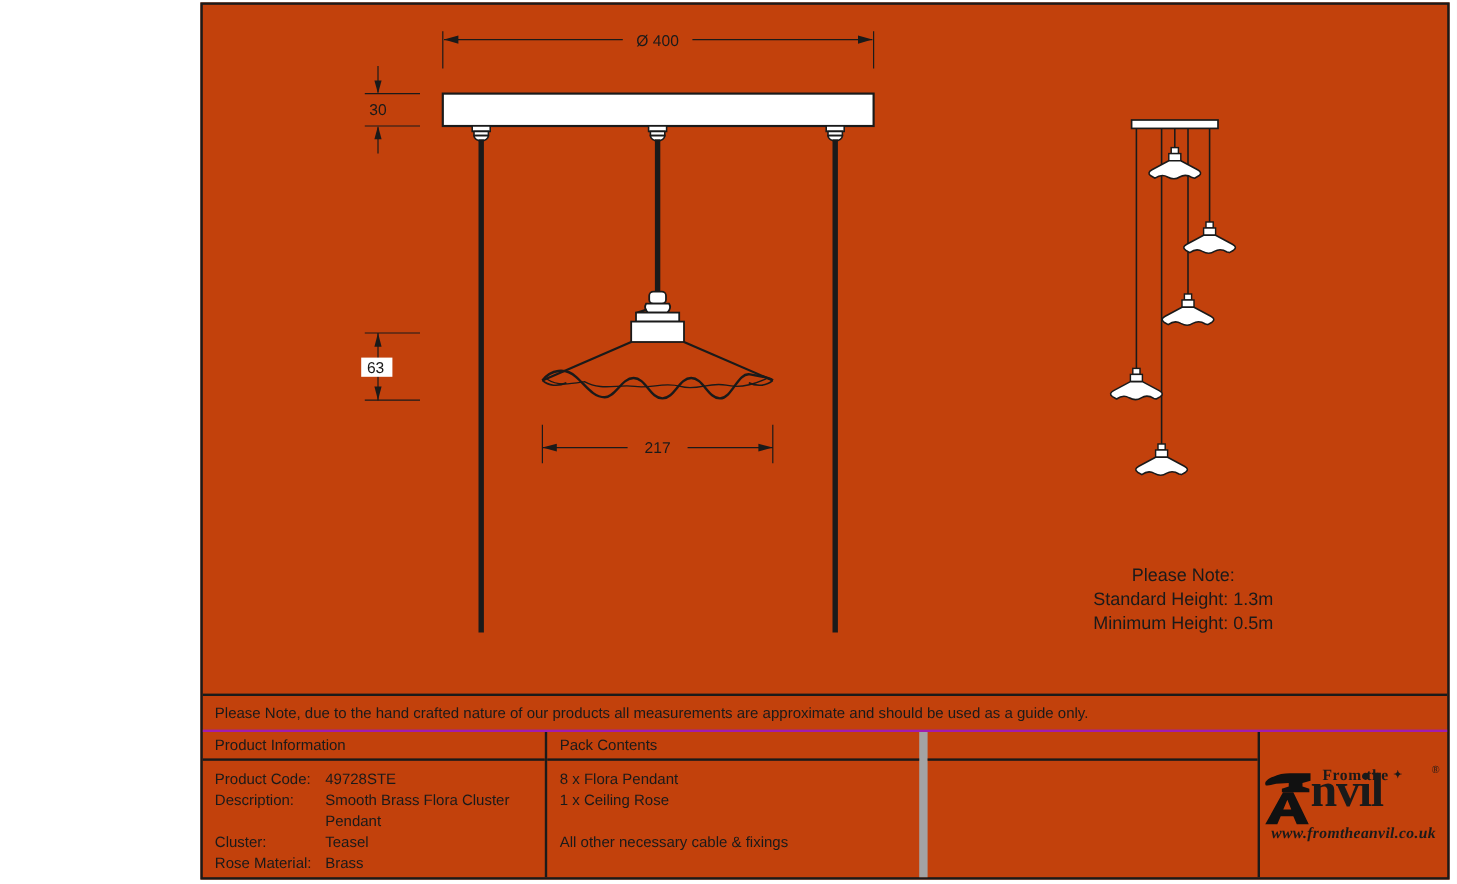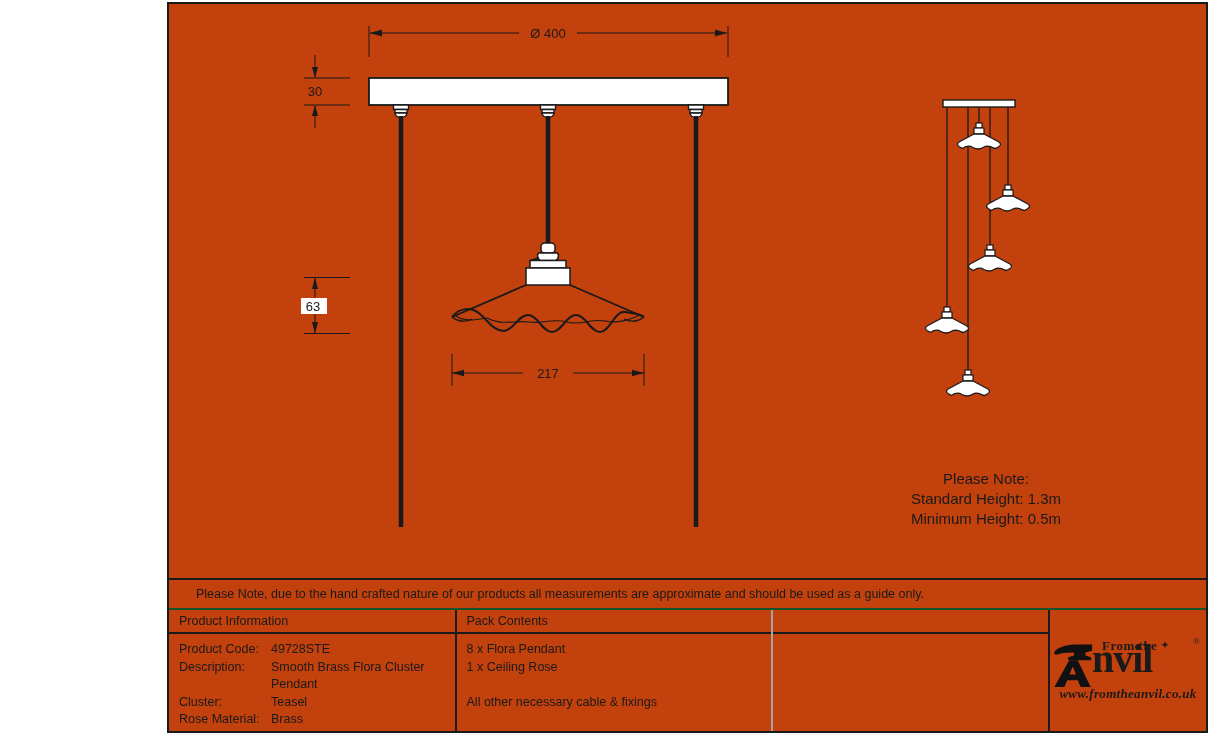--- a/index.html
+++ b/index.html
@@ -17,27 +17,27 @@
     border-bottom:2px solid #1a1a1a;
   }
   .drawing-area svg { display:block; }
   svg text {
     font-family:"Liberation Sans", sans-serif; fill:#1a1a1a; stroke:none;
   }
   .dim-text { font-size:13px; }
   .note-text { font-size:15px; }
   .note-row {
     position:absolute; left:0; top:576px; width:1037px; height:30px;
-    border-bottom:2px solid #14532d; display:flex; align-items:center;
-    padding-left:27px; font-size:12.5px;
+    border-bottom:2px solid #a21caf; display:flex; align-items:center;
+    padding-left:10px; font-size:12.5px;
   }
   .table-area { position:absolute; left:0; top:606px; width:1037px; height:121px; display:flex; }
   .col { height:121px; }
   .c1 { width:296px; border-right:2px solid #1a1a1a; }
-  .c2 { width:326px; border-right:2px solid #a3a3a3; }
+  .c2 { width:326px; border-right:7px solid #a3a3a3; }
   .c3 { width:285px; border-right:2px solid #1a1a1a; }
   .c4 { flex:1; display:flex; align-items:center; justify-content:center; }
   .th {
     height:24px; border-bottom:2px solid #1a1a1a; display:flex; align-items:center;
     padding-left:10px; font-size:12.5px;
   }
   .tb { padding:7px 10px 0 10px; font-size:12.5px; line-height:17.5px; }
   .kv-grid { display:grid; grid-template-columns:92px 172px; }
   .pc-line { min-height:17.5px; }
   .spacer-line { height:17.5px; }

